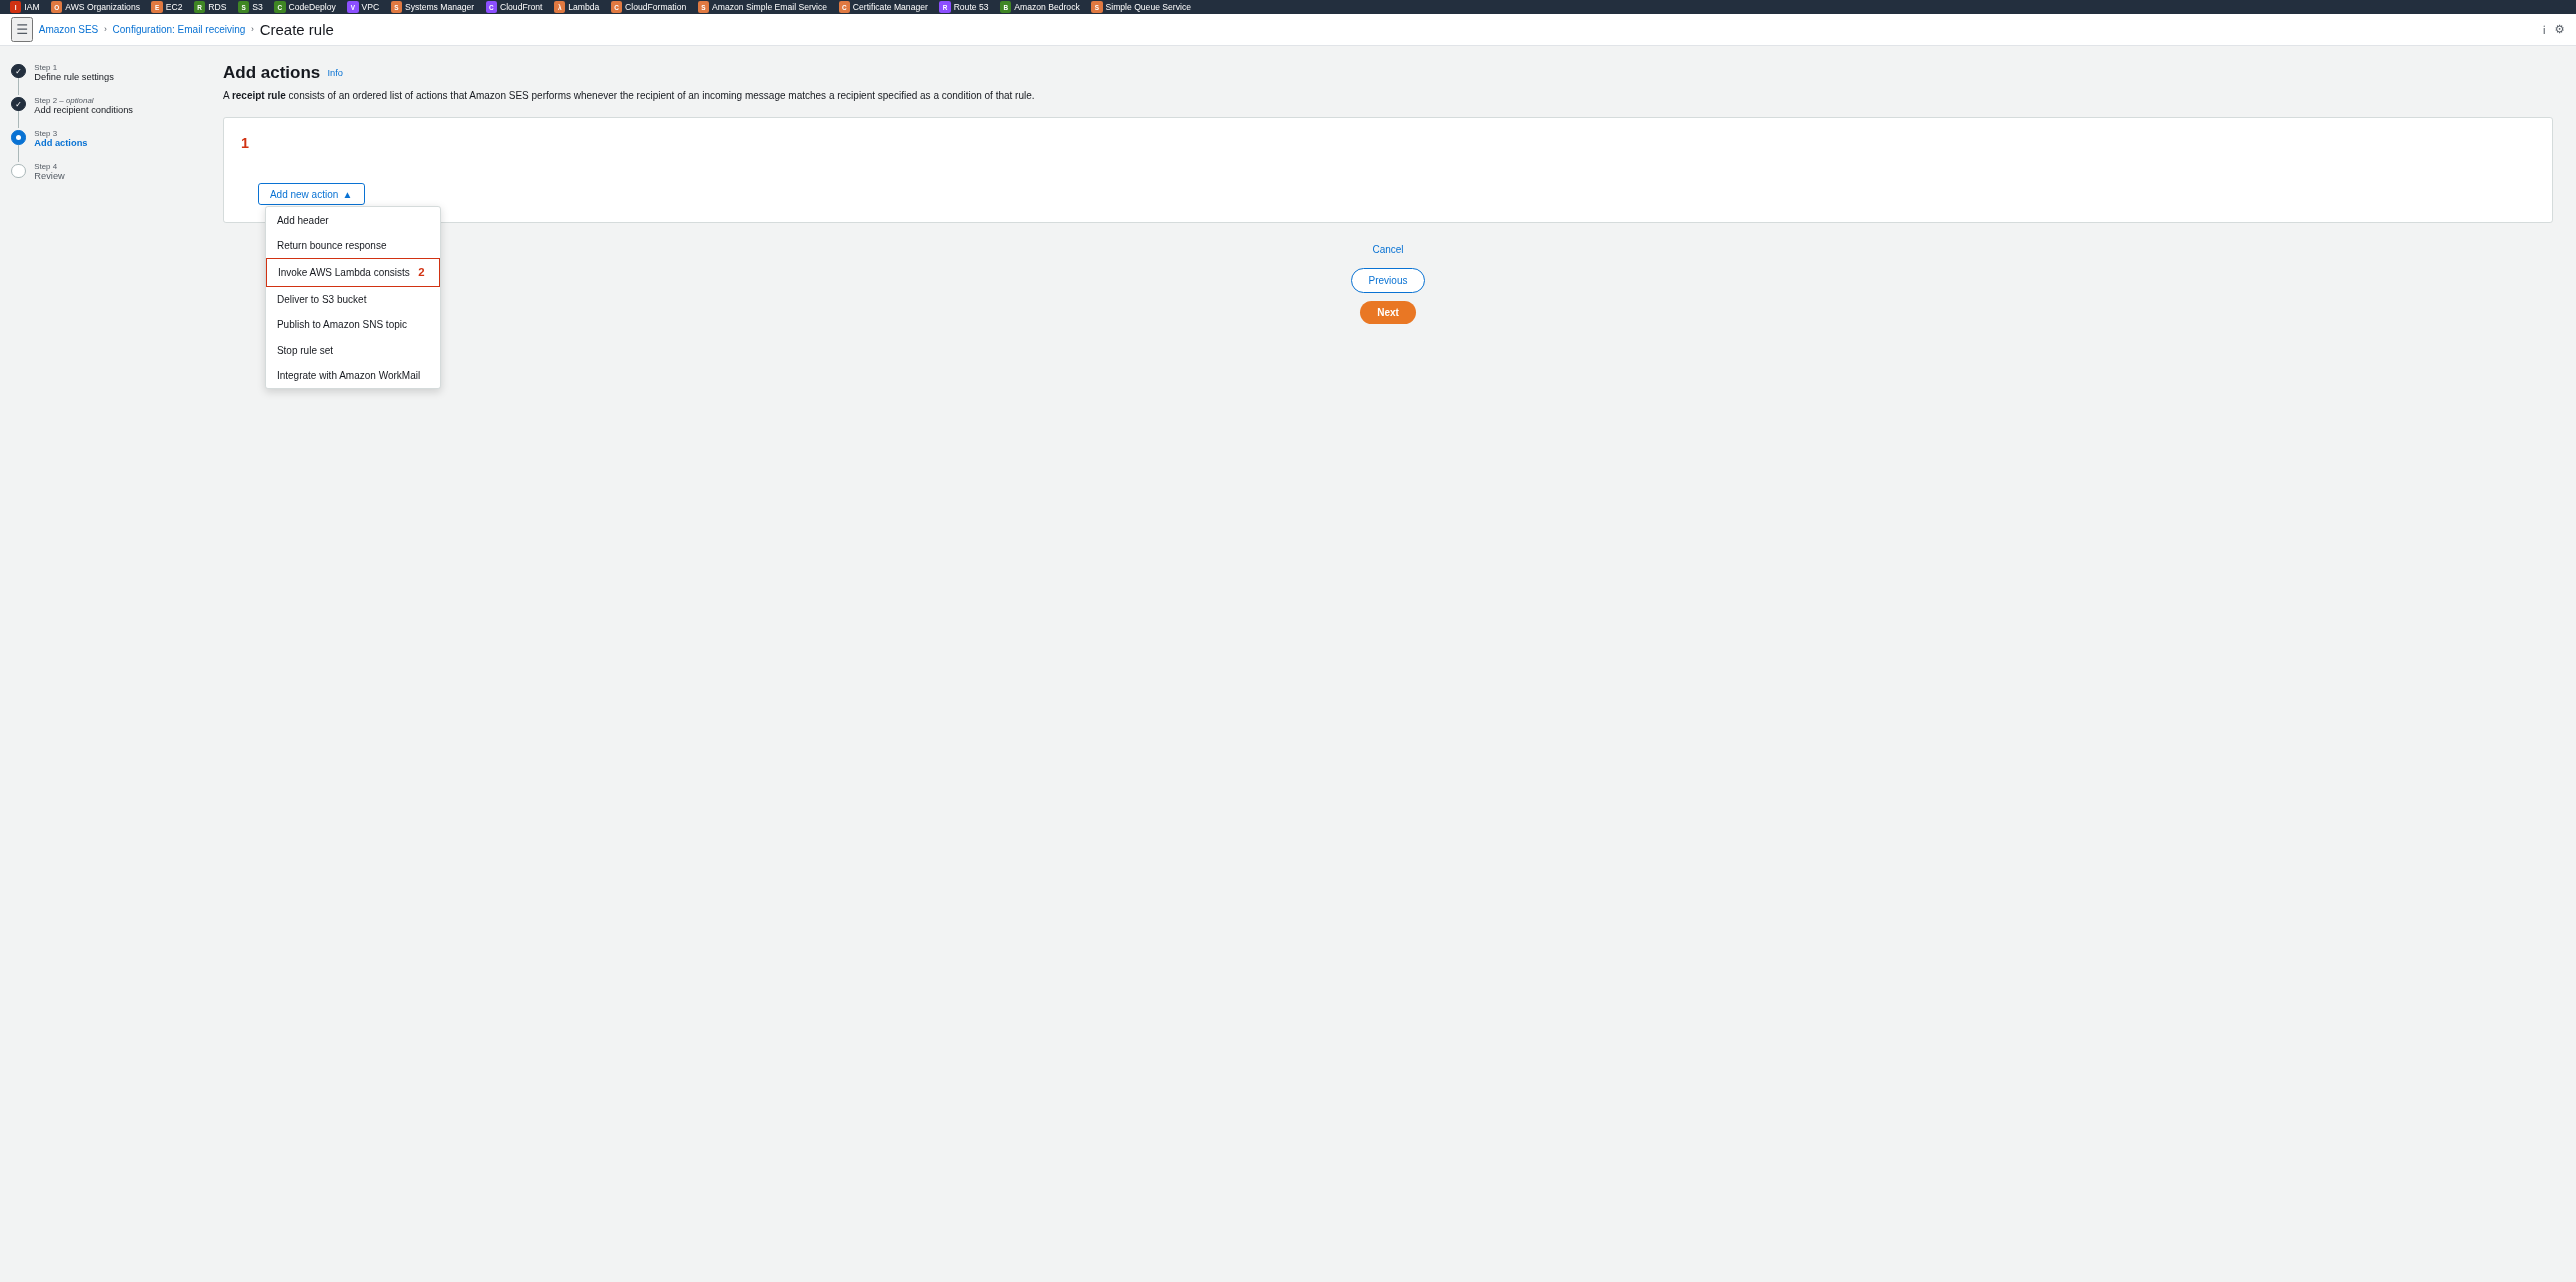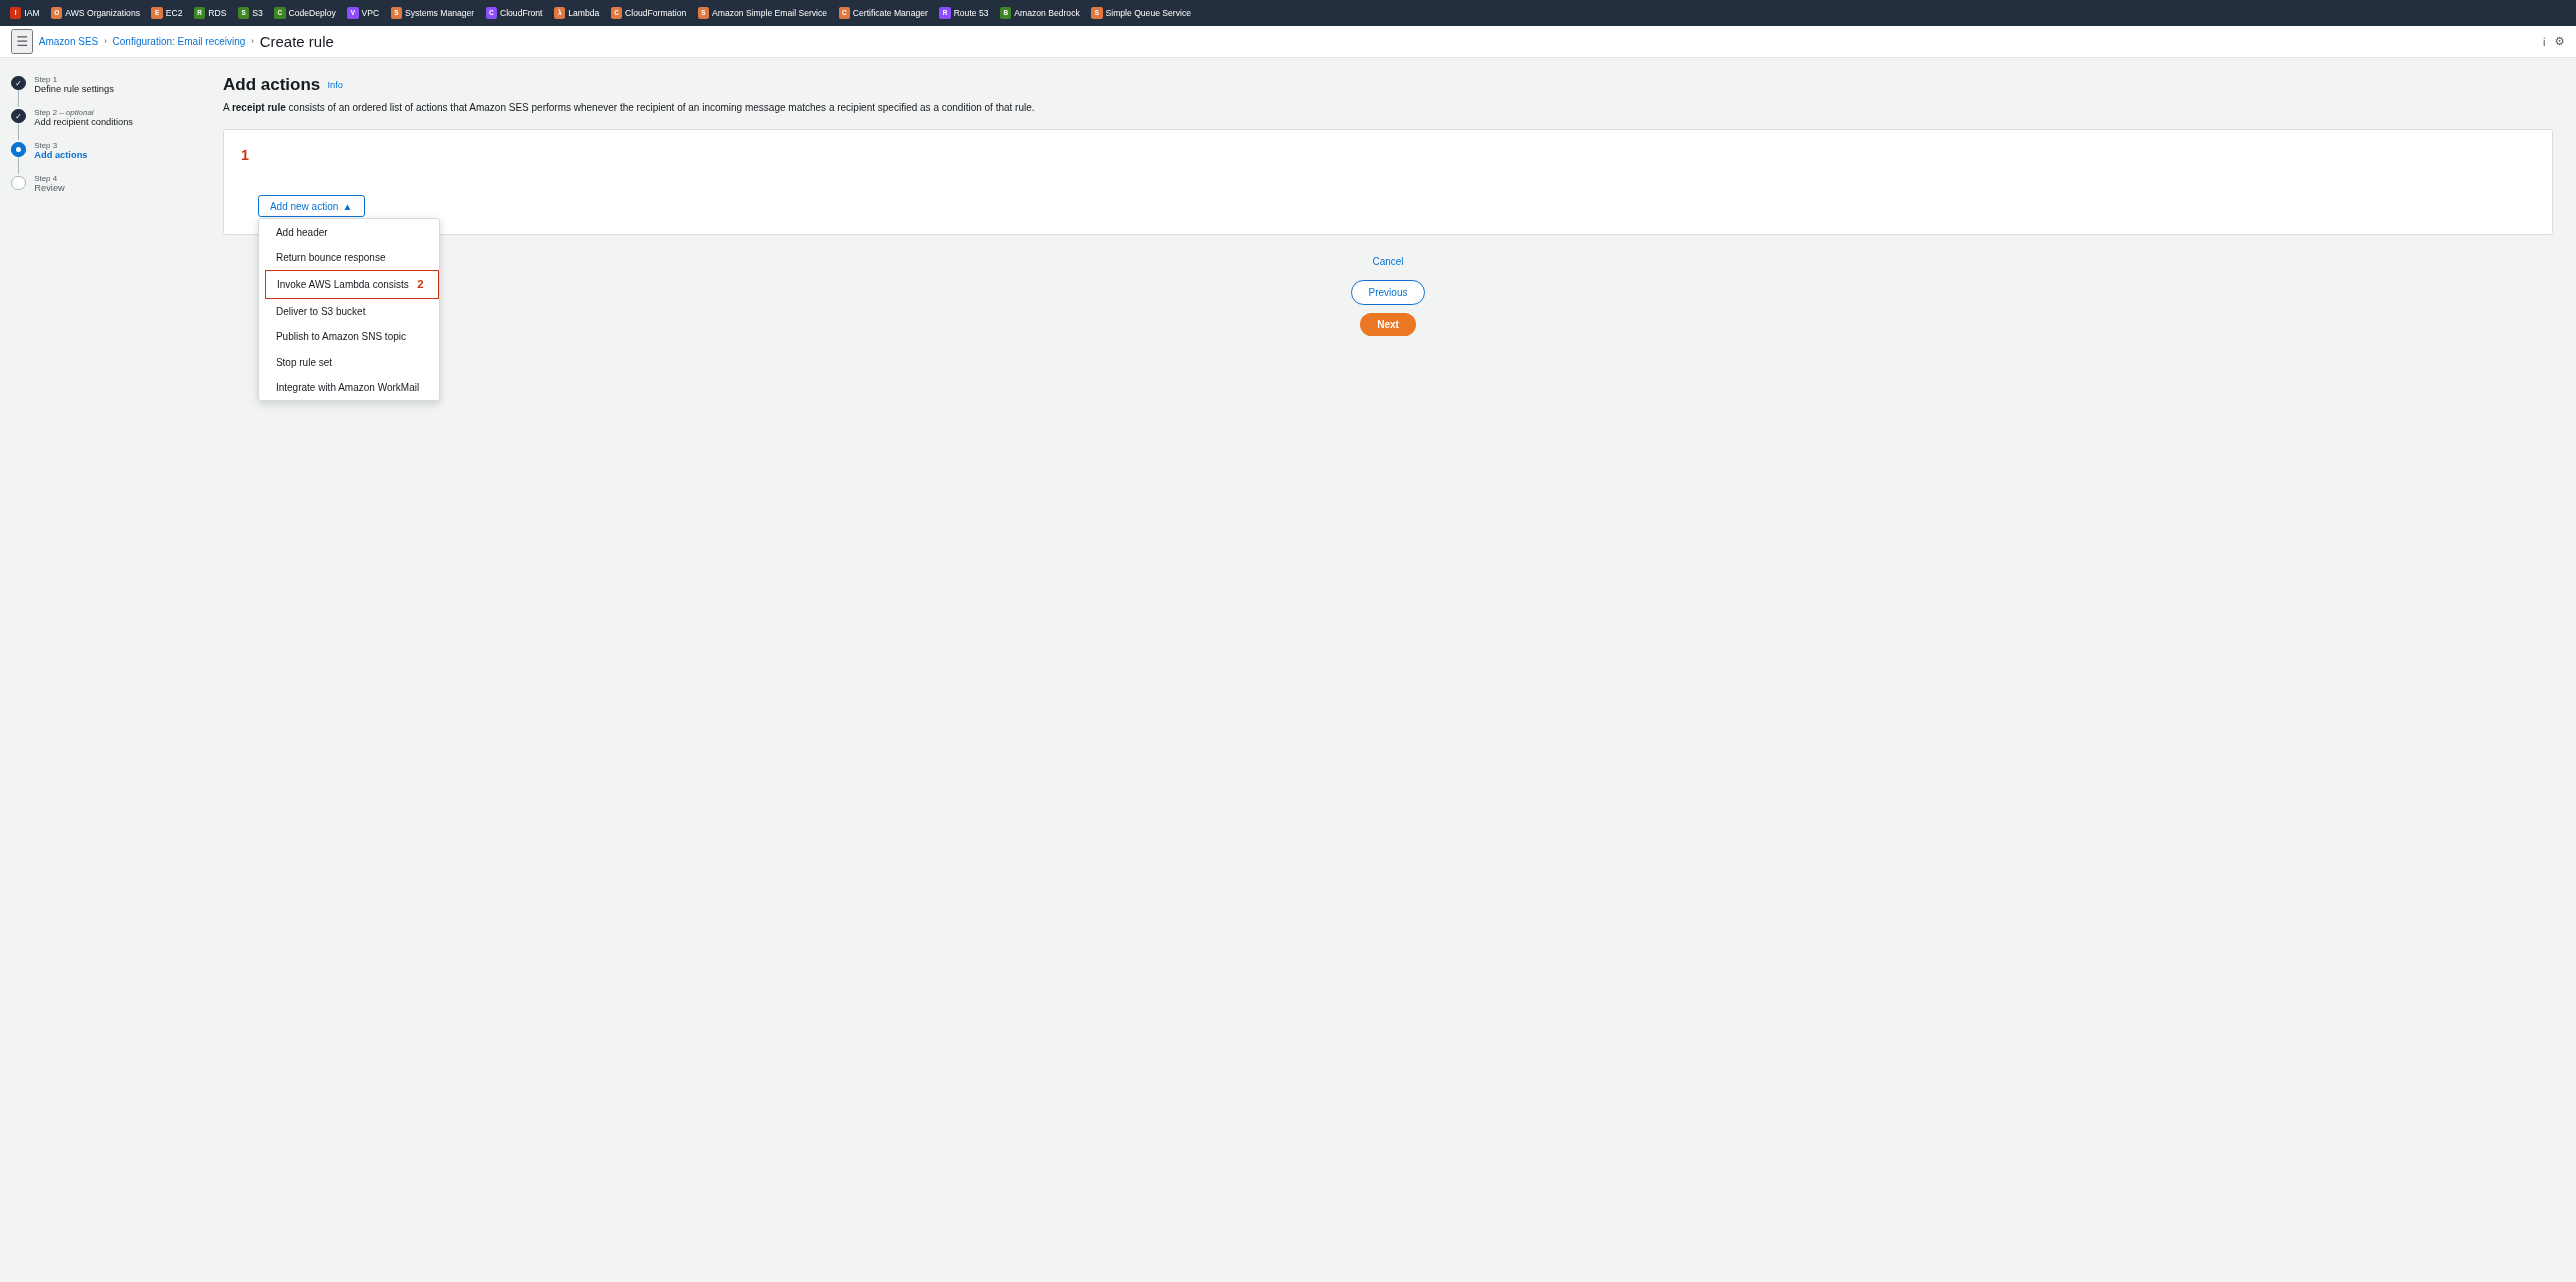--- a/index.html
+++ b/index.html
@@ -3,21 +3,21 @@
   <meta charset="utf-8">
   <style>
     * { box-sizing: border-box; margin: 0; padding: 0; }
     body { font-family: "Amazon Ember", "Helvetica Neue", Arial, sans-serif; font-size: 10px; background: #f2f3f3; color: #16191f; }
 
     
     .top-nav {
       display: flex;
       align-items: center;
       background: #232f3e;
-      height: 26px;
+      height: 14px;
       padding: 0 5.7px;
       gap: 2.9px;
       overflow: hidden;
     }
     .nav-item {
       display: flex;
       align-items: center;
       gap: 2.9px;
       padding: 1.4px 4.3px;
       border-radius: 2.1px;
@@ -163,29 +163,28 @@
     }
 
     
     .dropdown-container {
       position: relative;
       display: inline-block;
     }
     .dropdown-menu {
       position: absolute;
       top: 100%;
-      left: 0;
+      left: 7px;
       background: #fff;
       border: 0.7px solid #d5dbdb;
       border-radius: 2.9px;
       box-shadow: 0 2.9px 8.6px rgba(0,0,0,0.15);
       z-index: 100;
       min-width: 157px;
       margin-top: 1.4px;
-      padding-left: 6px;
     }
     .dropdown-item {
       padding: 7.2px 11.4px;
       font-size: 10px;
       color: #16191f;
       cursor: pointer;
       white-space: nowrap;
     }
     .dropdown-item.highlighted {
       border: 1.4px solid #d13212;

